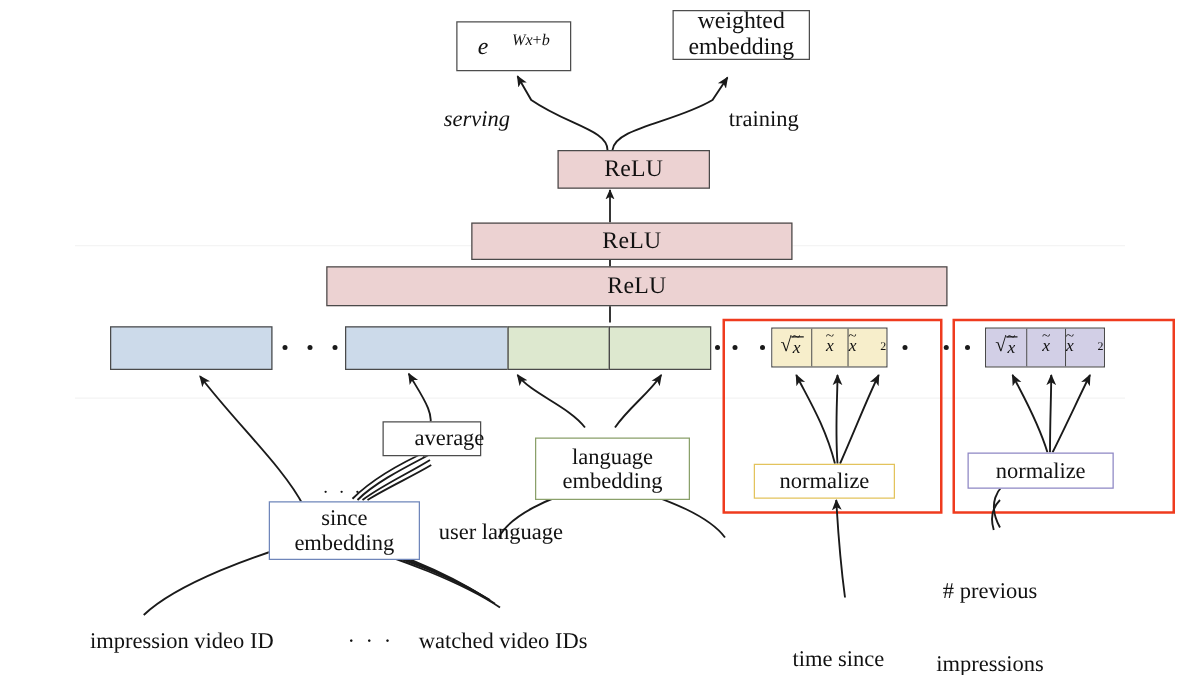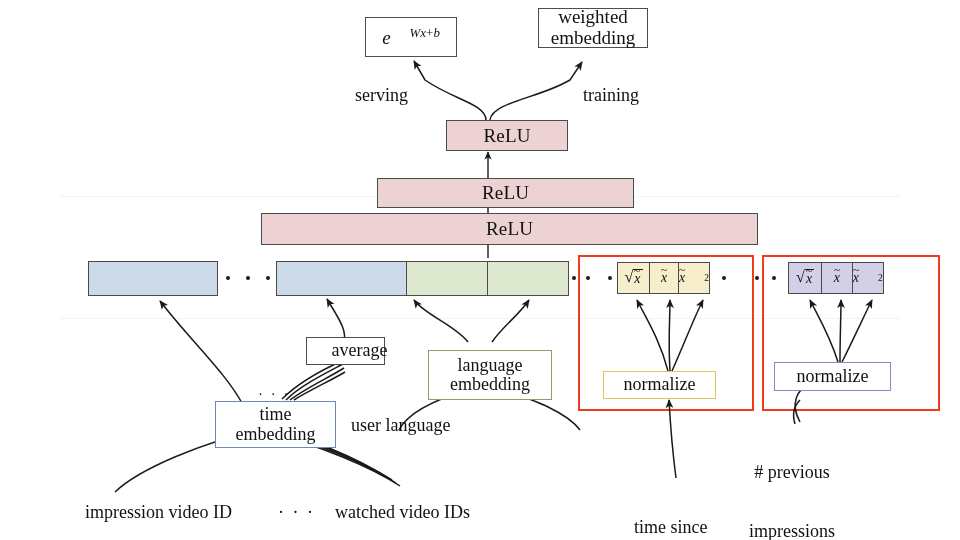--- a/index.html
+++ b/index.html
@@ -129,21 +129,21 @@
     <span>
       <span class="mi">e</span><span class="sup"><span class="mi">Wx</span>+<span class="mi">b</span></span>
     </span>
   </div>
 
   <div class="node outbox" style="left:538px;top:8px;width:110px;height:40px;flex-direction:column;">
     <span>weighted</span>
     <span>embedding</span>
   </div>
 
-  <div class="cap" style="left:355px;top:86px;">serving</div>
+  <div class="cap" style="left:355px;top:86px;font-style:italic;">serving</div>
   <div class="cap" style="left:583px;top:86px;">training</div>
 
   <div class="node relu" style="left: 446px; top: 120px; width: 122px; height: 31px; background: rgb(236, 210, 210);">
     <span>ReLU</span>
   </div>
 
   <div class="node relu" style="left: 377px; top: 178px; width: 257px; height: 30px; background: rgb(236, 210, 210);">
     <span>ReLU</span>
   </div>
 
@@ -228,32 +228,32 @@
     <span>normalize</span>
   </div>
 
   <div class="node srcbox gray" style="left:306px;top:337px;width:79px;height:28px;">
     <span>average</span>
   </div>
 
   <div class="cap" style="left:258px;top:386px;font-size:15px;letter-spacing:2px;">· · ·</div>
 
   <div class="node srcbox blue" style="left:215px;top:401px;width:121px;height:47px;flex-direction:column;">
-    <span>time</span>
+    <span>since</span>
     <span>embedding</span>
   </div>
 
   <div class="node srcbox green" style="left:428px;top:350px;width:124px;height:50px;flex-direction:column;">
     <span>language</span>
     <span>embedding</span>
   </div>
 
   <div class="cap" style="left:351px;top:416px;">user language</div>
 
-  <div class="cap" style="left:85px;top:503px;">impression video ID</div>
+  <div class="cap" style="left:72px;top:503px;">impression video ID</div>
   <div class="cap" style="left:278px;top:503px;letter-spacing:2px;">· · ·</div>
   <div class="cap" style="left:335px;top:503px;">watched video IDs</div>
 
   <div class="cap" style="left:634px;top:478px;text-align:center;">
     <div>time since</div>
     
   </div>
 
   <div class="cap" style="left:749px;top:423px;text-align:center;">
     <div># previous</div>

